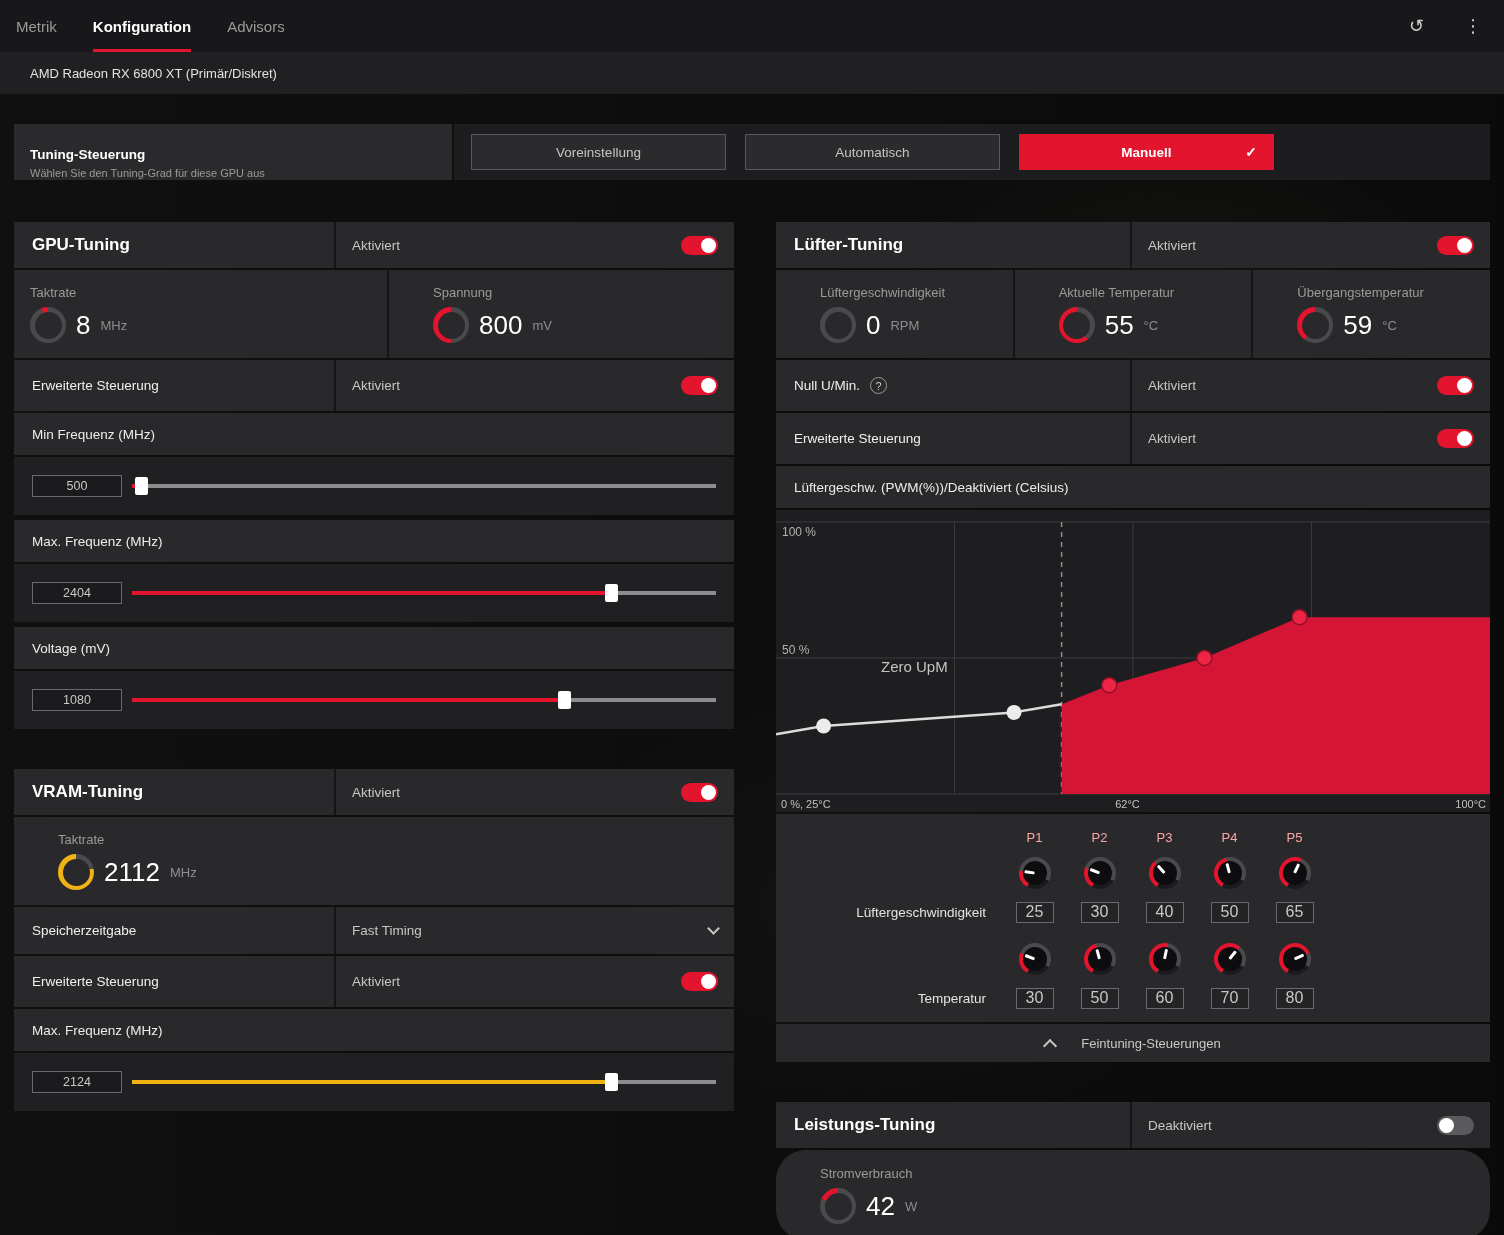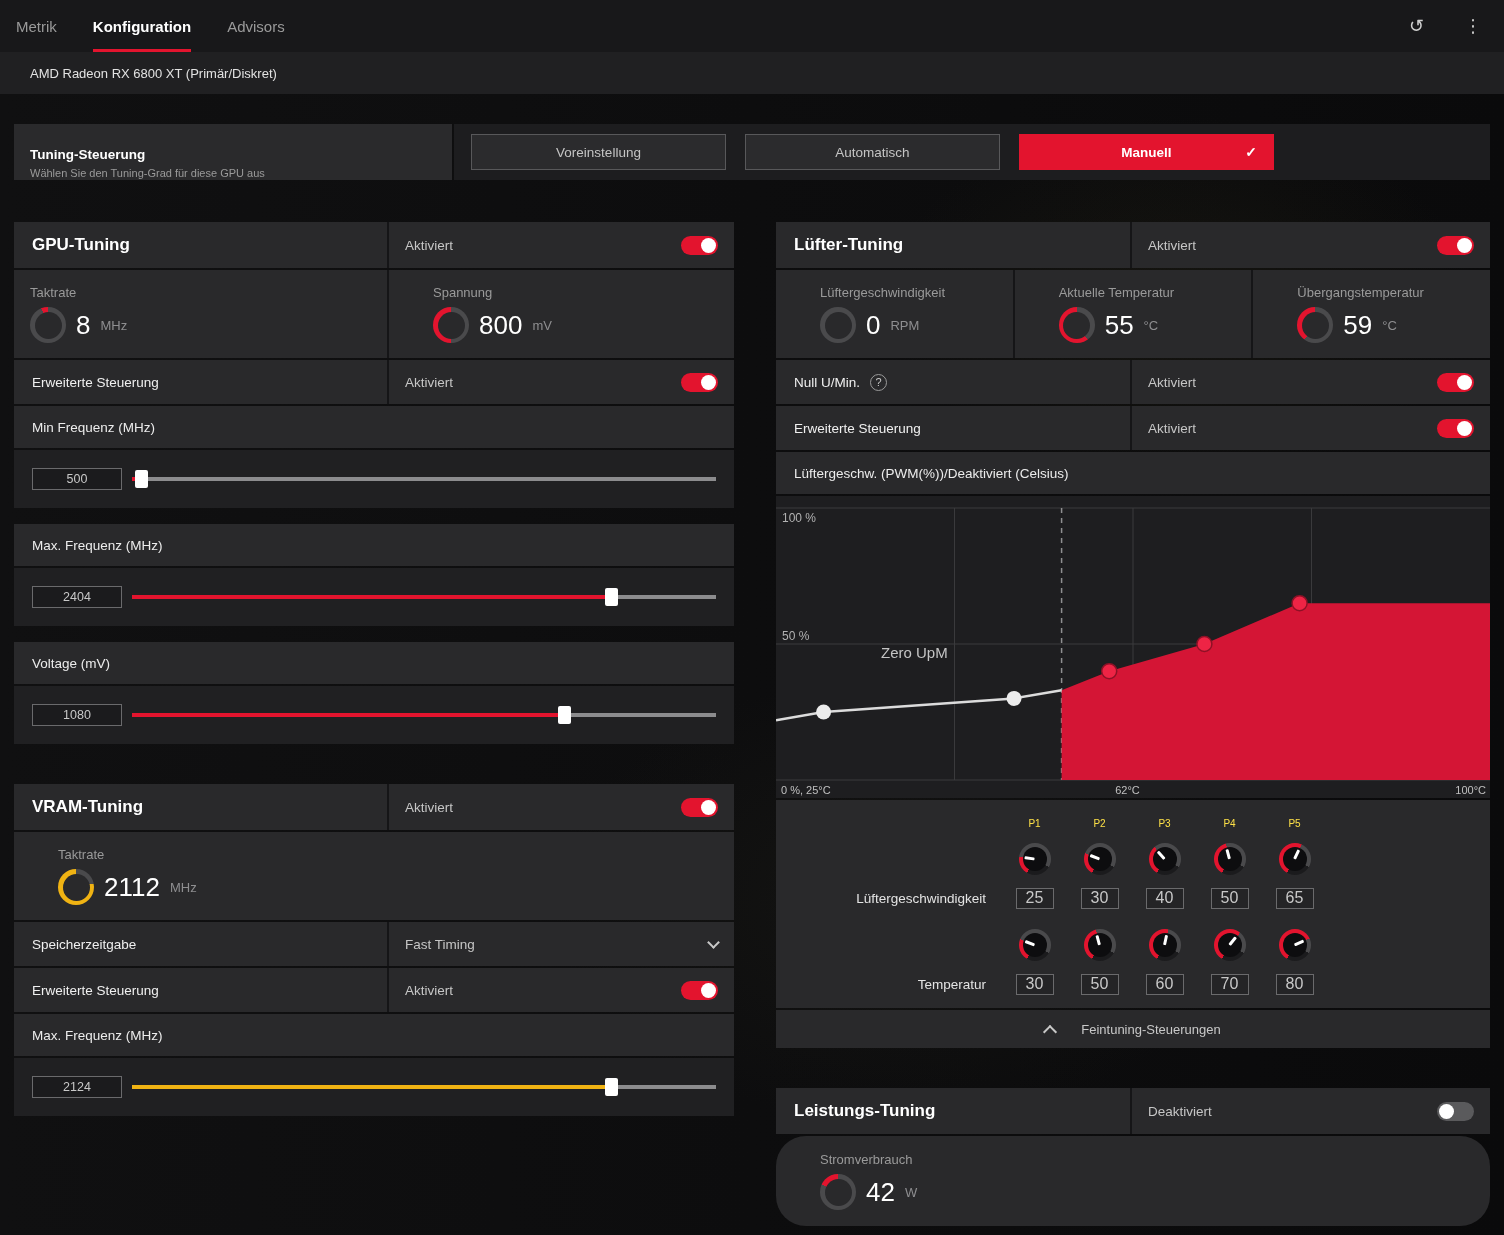--- a/index.html
+++ b/index.html
@@ -34,23 +34,23 @@
           font-size:13.5px; display:flex; align-items:center; justify-content:center; cursor:pointer; position:relative; }
   .tbtn.selected { background:#e3142e; border-color:#e3142e; color:#fff; font-weight:bold; }
   .tbtn .check { position:absolute; right:16px; font-size:14px; }
   
   .cols { display:flex; gap:42px; margin-top:42px; align-items:flex-start; }
   .col-left { width:721px; }
   .col-right { width:714px; }
   .panel { margin-bottom:40px; }
   .prow { background:#29292b; margin-bottom:2px; display:flex; align-items:stretch; min-height:44px; }
   .prow.hdr { height:46px; }
-  .cell-l { width:375px; border-right:2px solid #151517; display:flex; align-items:center; padding:0 18px; flex-shrink:0; }
+  .cell-l { width:322px; border-right:2px solid #151517; display:flex; align-items:center; padding:0 18px; flex-shrink:0; }
   .fan .cell-l, .pwr .cell-l { width:356px; }
-  .cell-r { flex:1; display:flex; align-items:center; padding:6px 16px; }
+  .cell-r { flex:1; display:flex; align-items:center; padding:16px 16px; }
   .prow h2 { font-size:17px; font-weight:bold; color:#fff; }
   .status { font-size:13.5px; color:#c6c6c6; }
   .rowlabel { font-size:13.5px; color:#f0f0f0; }
   
   .toggle { width:37px; height:19px; border-radius:10px; margin-left:auto; position:relative; cursor:pointer; flex-shrink:0; }
   .toggle.on { background:#e3142e; }
   .toggle.off { background:#5a5a5c; }
   .toggle::after { content:""; position:absolute; top:2px; width:15px; height:15px; border-radius:50%; background:#fff; }
   .toggle.on::after { right:2px; }
   .toggle.off::after { left:2px; }
@@ -61,21 +61,21 @@
   .statv { display:flex; align-items:center; gap:10px; }
   .gauge { width:36px; height:36px; border-radius:50%; display:grid; place-items:center; flex-shrink:0; }
   .gauge::before { content:""; width:27px; height:27px; border-radius:50%; background:#29292b; }
   .num { font-size:26px; color:#fff; }
   .unit { font-size:13px; color:#8e8e90; }
   .statdiv { border-right:2px solid #151517; }
   .flex1 { flex:1;padding-left:44px; }
   
   .label-row { height:42px; background:#29292b; margin-bottom:2px; display:flex; align-items:center;
                padding:0 18px; font-size:13.5px; color:#ececec; }
-  .slider-row { height:58px; background:#202022; margin-bottom:16px; display:flex; align-items:center;
+  .slider-row { height:58px; background:#202022; margin-bottom:5px; display:flex; align-items:center;
                 padding:0 18px; gap:10px; }
   .valbox { width:90px; height:22px; border:1px solid #6a6a6c; background:#1b1b1d; color:#c8c8c8;
             font-size:12.5px; display:flex; align-items:center; justify-content:center; flex-shrink:0; }
   .slider { flex:1; position:relative; height:20px; cursor:pointer; }
   .slider .track { position:absolute; top:8px; left:0; right:0; height:4px; background:#8c8c8e; }
   .slider .fill { position:absolute; top:8px; left:0; width:var(--p,0%); height:4px; background:var(--c,#e3142e); }
   .slider .handle { position:absolute; top:1px; left:calc(var(--p,0%) - 6px); width:13px; height:18px;
                     background:#fff; border-radius:2px; }
   
   .chev-down { width:9px; height:9px; border-right:2px solid #c8c8c8; border-bottom:2px solid #c8c8c8;
@@ -87,21 +87,21 @@
           justify-content:center; font-size:11px; color:#c8c8c8; margin-left:10px; flex-shrink:0; }
   
   .chart-wrap { background:#29292b; margin-bottom:2px; font-size:0; }
   svg { font-family: "Liberation Sans", sans-serif; display:block; }
   
   .knob-area { background:#29292b; margin-bottom:2px; padding:10px 0 8px; }
   .krow { display:flex; align-items:center; }
   .krow .klabel { width:226px; text-align:right; padding-right:16px; font-size:13.5px; color:#e4e4e4; flex-shrink:0; }
   .krow .kcell { width:65px; display:flex; justify-content:center; }
   .krow.points { height:26px; }
-  .krow.points .kcell span { font-size:10px; color:#fde047; }
+  .krow.points .kcell span { font-size:13px; color:#fca5a5; }
   .krow.knobs { height:46px; }
   .krow.vals { height:32px; }
   .knob { width:32px; height:32px; border-radius:50%; display:grid; place-items:center; cursor:pointer; }
   .knob-face { width:24px; height:24px; border-radius:50%; background:#0d0d0f; position:relative; }
   .needle { position:absolute; left:calc(50% - 1.5px); bottom:50%; width:3px; height:10px; background:#fff;
             border-radius:1px; transform-origin:50% 100%; }
   .kvalbox { width:38px; height:21px; border:1px solid #6a6a6c; background:#242426; color:#c8c8c8;
              font-size:16px; display:flex; align-items:center; justify-content:center; cursor:text; }
   .fine-row { background:#29292b; height:38px; display:flex; align-items:center; justify-content:center;
               gap:26px; font-size:13px; color:#c8c8c8; cursor:pointer; }

